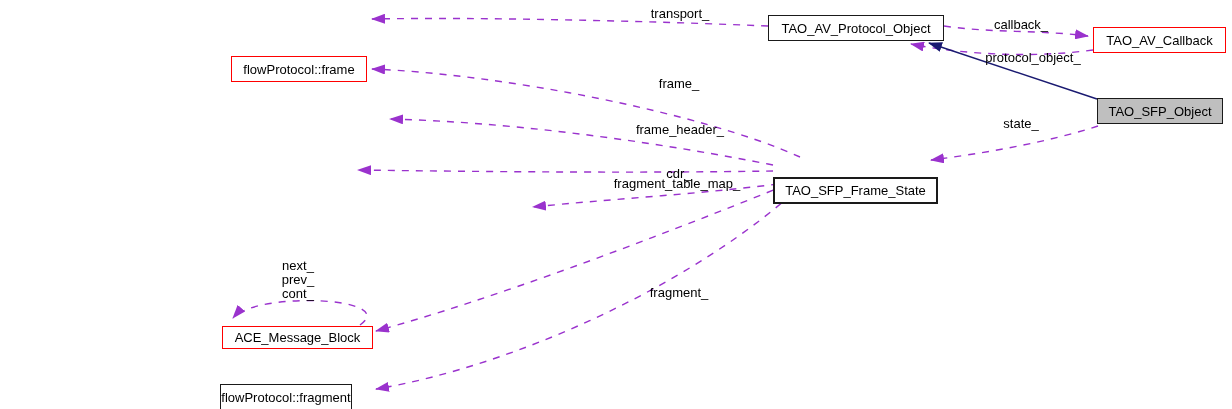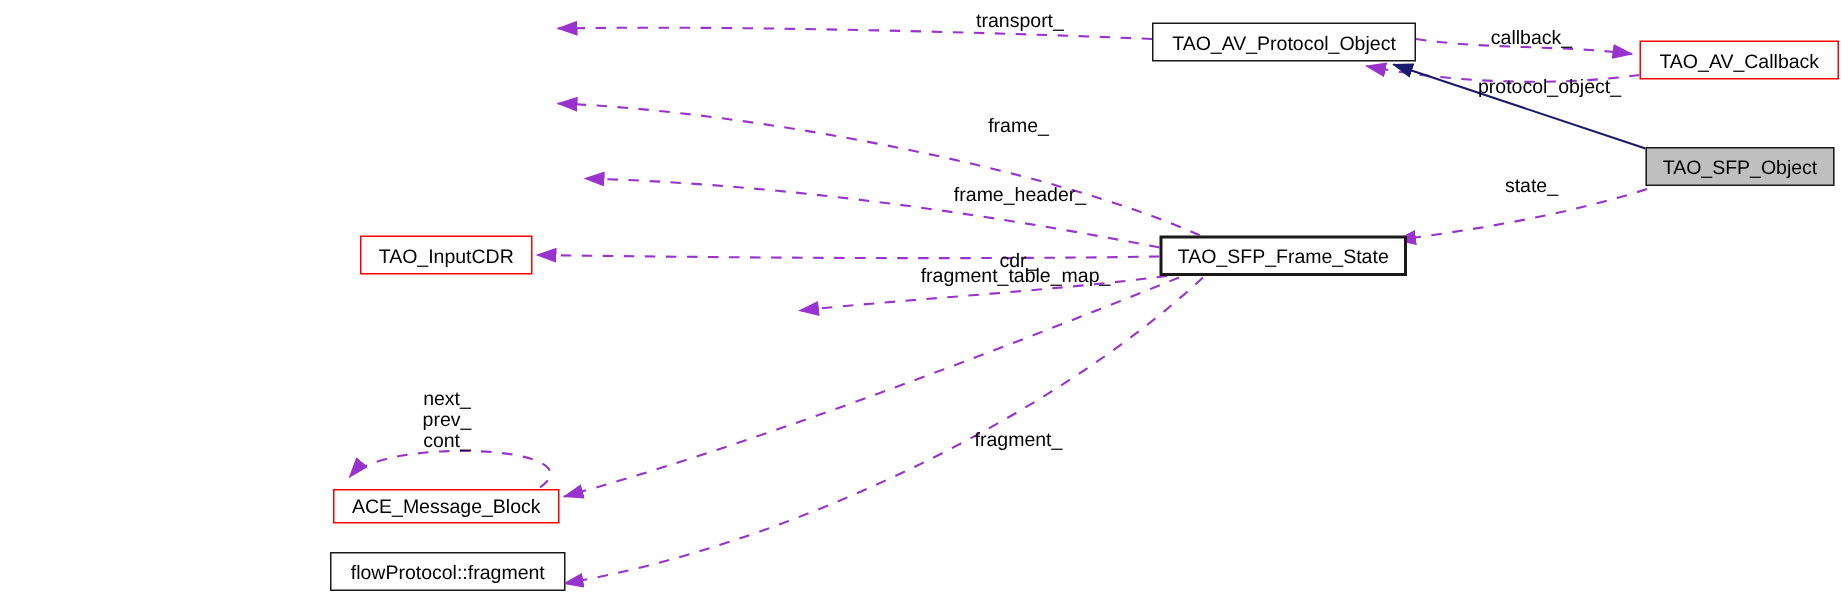--- a/index.html
+++ b/index.html
@@ -36,21 +36,21 @@
     background: var(--node-fill, #fff);
     color: var(--text, #000);
     font-size: 13px;
     display: flex;
     align-items: center;
     justify-content: center;
     white-space: nowrap;
   }
   .node.red { border-color: var(--node-border-red, #f00); }
   .node.selected { background: var(--node-fill-selected, #bfbfbf); }
-  .node.thick { border-width: 2px; }
+  .node.thick { border-width: 2px; margin-top: 20px; }
   .elabel {
     position: absolute;
     transform: translate(-50%, -50%);
     color: var(--text, #000);
     font-size: 13px;
     line-height: 14px;
     text-align: center;
     white-space: nowrap;
   }
 </style>
@@ -76,28 +76,28 @@
     <path class="e" d="M786,185 C650,240 490,300 376,331" marker-end="url(#ah-purple)"></path>
     <path class="e" d="M802,185 C700,280 520,365 376,389" marker-end="url(#ah-purple)"></path>
     <path class="e" d="M1098,126 C1045,143 985,153 931,160" marker-end="url(#ah-purple)"></path>
     <path class="e" d="M944,26 C990,33 1042,30 1088,36" marker-end="url(#ah-purple)"></path>
     <path class="e" d="M1093,50 C1035,58 965,55 911,44" marker-end="url(#ah-purple)"></path>
     <path class="e" d="M360,325 C400,297 256,291 233,318" marker-end="url(#ah-purple)"></path>
     <path class="e-solid" d="M1097,99 L929,43" marker-end="url(#ah-blue)"></path>
   </svg>
 
 
+  <div class="node red" style="left:231px;top:56px;width:136px;height:26px">flowProtocol::frame</div>
 
 
-  <div class="node red" style="left:240px;top:157px;width:115px;height:26px">TAO_InputCDR</div>
 
 
   <div class="node red" style="left:222px;top:326px;width:151px;height:23px">ACE_Message_Block</div>
 
-  <div class="node" style="left:220px;top:368px;width:157px;height:26px">flowProtocol::fragment</div>
+  <div class="node" style="left:220px;top:384px;width:132px;height:26px">flowProtocol::fragment</div>
 
   <div class="node red" style="left:1093px;top:27px;width:133px;height:26px">TAO_AV_Callback</div>
 
   <div class="node" style="left:768px;top:15px;width:176px;height:26px">TAO_AV_Protocol_Object</div>
 
   <div class="node selected" style="left:1097px;top:98px;width:126px;height:26px">TAO_SFP_Object</div>
 
   <div class="node thick" style="left:773px;top:157px;width:165px;height:27px">TAO_SFP_Frame_State</div>
 
   <div class="elabel" style="left:680px;top:14px">transport_</div>

